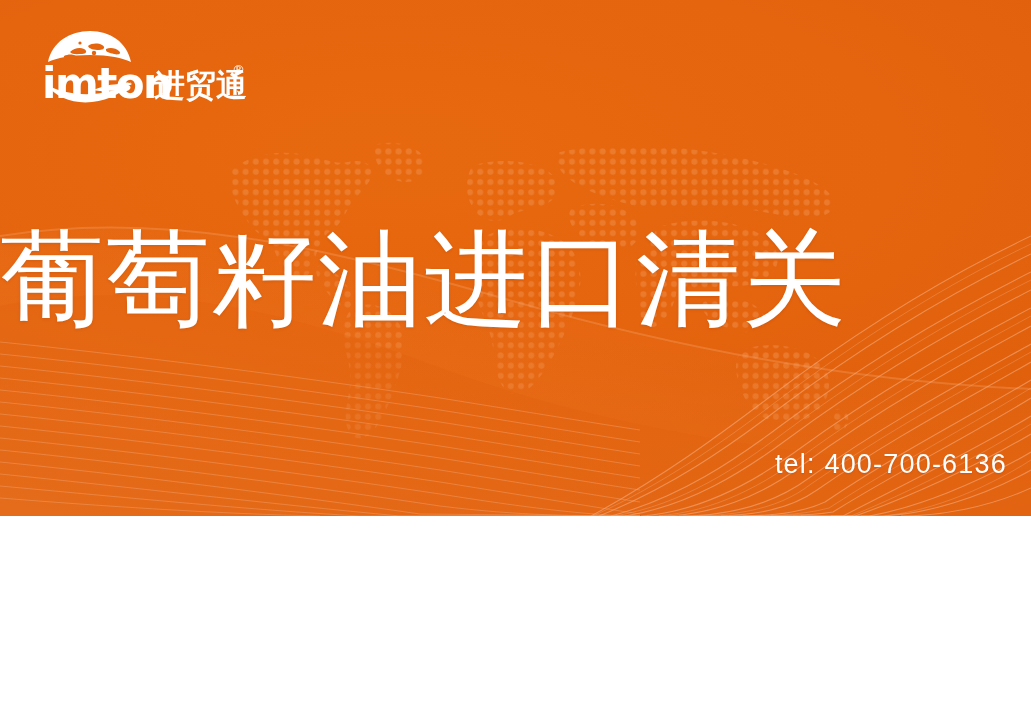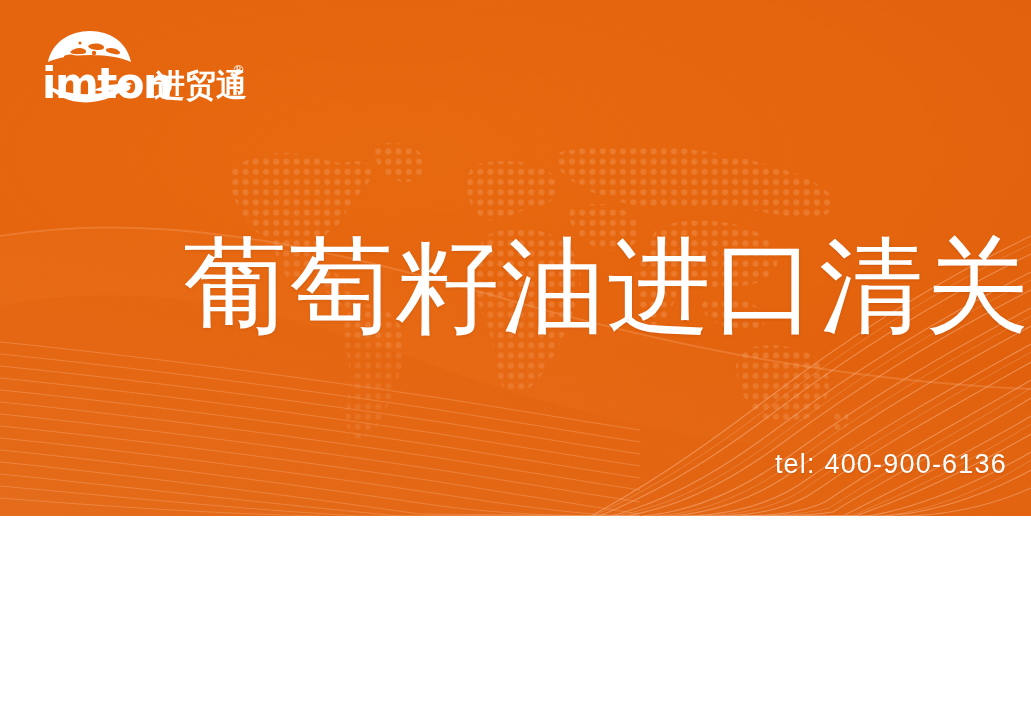--- a/index.html
+++ b/index.html
@@ -72,27 +72,27 @@
     width: 210px;
     height: 76px;
   }
 
   
   .headline {
     position: absolute;
     left: 0;
     top: 225px;
     width: 1031px;
-    text-align: right;
+    text-align: left;
     color: #ffffff;
     font-size: 104px;
     line-height: 124px;
     letter-spacing: 2px;
     font-weight: 400;
-    font-family: Liberation Serif, serif;
+    font-family: Liberation Mono, monospace;
     text-shadow: 0 1px 3px rgba(120,45,0,0.18);
     user-select: none;
   }
   .headline .line {
     display: block;
     white-space: nowrap;
   }
 
   
   .tel {
@@ -279,15 +279,15 @@
 
     <text x="118" y="68" font-family="&quot;DejaVu Sans&quot;, &quot;Liberation Sans&quot;, sans-serif" font-size="31" font-weight="bold" fill="#ffffff" letter-spacing="0">进贸通</text>
 
     <text x="196" y="46" font-family="&quot;DejaVu Sans&quot;, &quot;Liberation Sans&quot;, sans-serif" font-size="13" fill="#ffffff">®</text>
   </svg>
 
   <div class="headline">
     <span class="line">葡萄籽油进口清关</span>
   </div>
 
-  <div class="tel">tel: 400-900-6136</div>
+  <div class="tel">tel: 400-700-6136</div>
 
 </div>
 
 </body></html>

